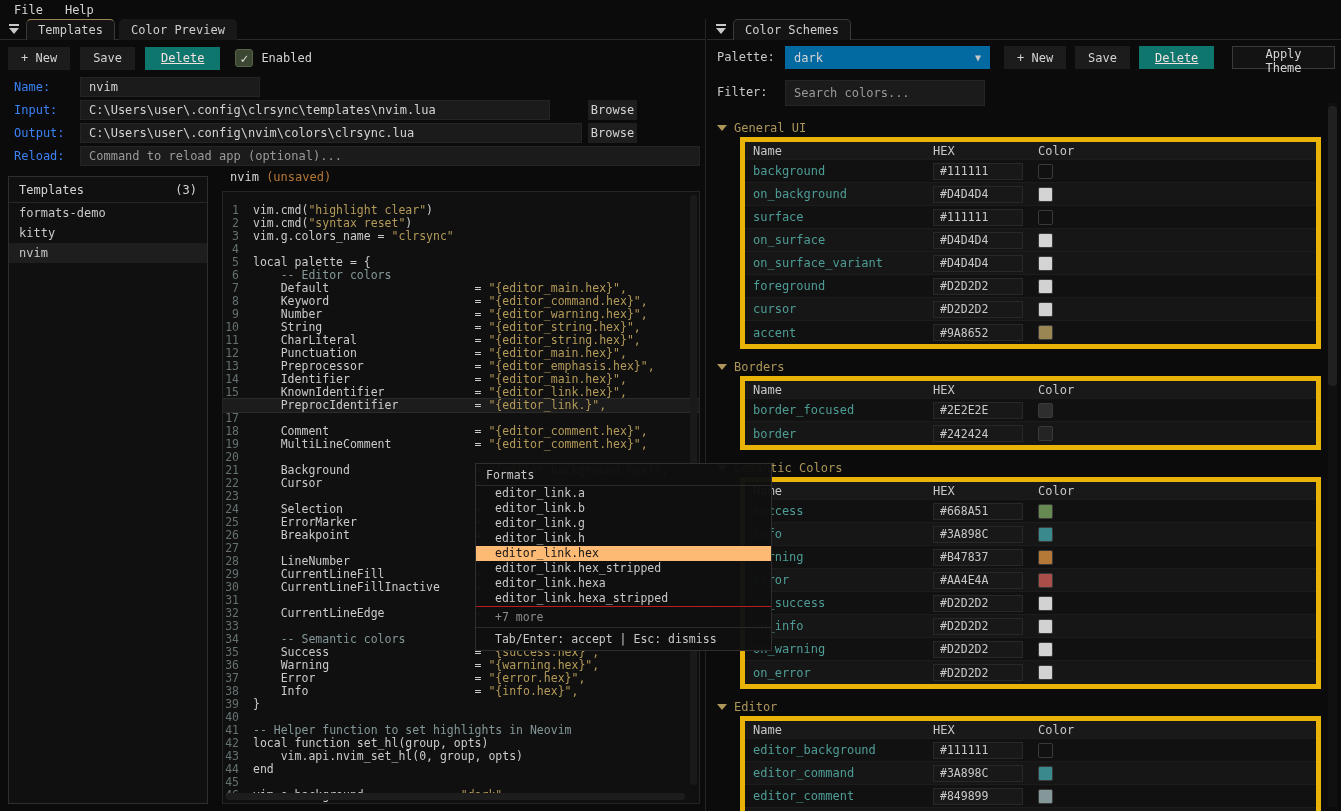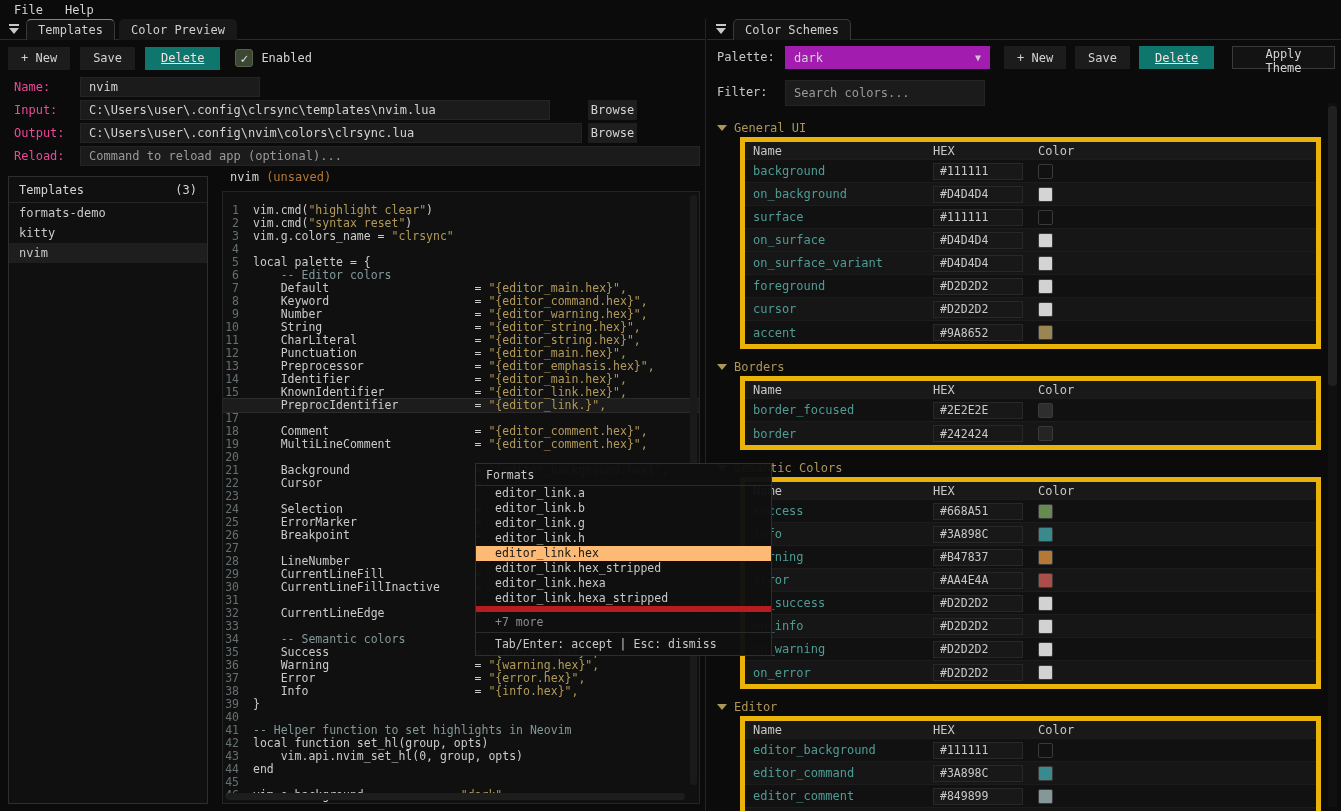--- a/index.html
+++ b/index.html
@@ -37,21 +37,21 @@
   .btn { background:#1C1C1C; color:#D4D4D4; border:none; height:23px;
     padding:0 13px; font:inherit; cursor:pointer; }
   .btn.danger { background:#0f766e; color:#F2E2E0; padding:0 16px;text-decoration:underline; }
   .btn.outlined { background:#131313; border:1px solid #3A3A3A; }
   .checkbox-wrap { display:flex; align-items:center; gap:8px; margin-left:5px; }
   .checkbox { width:18px; height:18px; background:#3B4733; border:1px solid #566349;
     border-radius:3px; display:flex; align-items:center; justify-content:center;
     color:#DCDCDC; font-size:13px; cursor:pointer; }
   
   .form-row { position:absolute; left:0; height:20px; display:flex; align-items:center; }
-  .form-row label { position:absolute; left:14px; color:#ec4899; }
+  .form-row label { position:absolute; left:14px; color:#3b82f6; }
   .inp { position:absolute; height:20px; background:#1B1B1B; border:1px solid #242424;
     color:#D4D4D4; font:inherit; padding:0 8px; }
   .inp::placeholder { color:#9A9A9A; opacity:1; }
   .browse { position:absolute; left:588px; width:49px; height:20px; background:#1E1E1E;
     border:none; color:#D4D4D4; font:inherit; cursor:pointer; }
   
   .tpl-panel { position:absolute; left:8px; top:157px; width:200px; bottom:7px;
     background:#101010; border:1px solid #2E2E2E; }
   .tpl-head { display:flex; justify-content:space-between; padding:6px 10px 5px 10px;
     border-bottom:1px solid #262626; color:#D4D4D4; }
@@ -70,27 +70,27 @@
   .ed-vscroll .thumb { width:7px; height:100%; background:#1A1A1A; border-radius:4px; }
   .ed-hscroll { position:absolute; left:3px; right:14px; bottom:3px; height:7px;
     background:#1D1D1D; border-radius:4px; }
   
   .popup { position:absolute; left:475px; top:463px; width:297px;
     background:rgba(16,16,16,0.97); border:1px solid #2E2E2E; z-index:50;
     font-size:11.5px; }
   .popup .pt { padding:4px 10px 3px 10px; border-bottom:1px solid #2A2A2A; color:#C8C8C8; }
   .popup .pi { padding:2px 10px 2px 19px; height:15px; line-height:11px; color:#C8C8C8; cursor:pointer; }
   .popup .pi.sel { background:#fdba74; color:#161616; }
-  .popup .pm { padding:3px 10px 3px 19px; color:#8C8C8C; border-top:6px solid #b91c1c; }
+  .popup .pm { padding:3px 10px 3px 19px; color:#8C8C8C; border-top:1px solid #b91c1c; }
   .popup .pf { padding:4px 10px 4px 19px; color:#C8C8C8; border-top:1px solid #2A2A2A; }
   
   .controls { position:absolute; top:27px; left:10px; right:10px; height:24px; }
   .controls .lbl { position:absolute; left:0; top:4px; color:#C8C8C8; }
   .select { position:absolute; left:68px; top:0; width:205px; height:23px;
-    background:#a21caf; display:flex; align-items:center; padding:0 9px;
+    background:#0369a1; display:flex; align-items:center; padding:0 9px;
     justify-content:space-between; cursor:pointer; }
   .select .arrow { color:#C8C8C8; font-size:10px; }
   .c-new { position:absolute; left:287px; } .c-save { position:absolute; left:358px; }
   .c-del { position:absolute; left:422px; } .c-apply { position:absolute; left:515px; width:103px; }
   .filterrow { position:absolute; top:61px; left:10px; height:26px; }
   .filterrow .lbl { position:absolute; left:0; top:5px; color:#C8C8C8; }
   .filter-inp { position:absolute; left:68px; top:0; width:200px; height:26px; }
   
   .sections { position:absolute; top:100px; left:10px; right:20px; bottom:0; overflow:hidden; }
   .section { margin-bottom:9px; }

